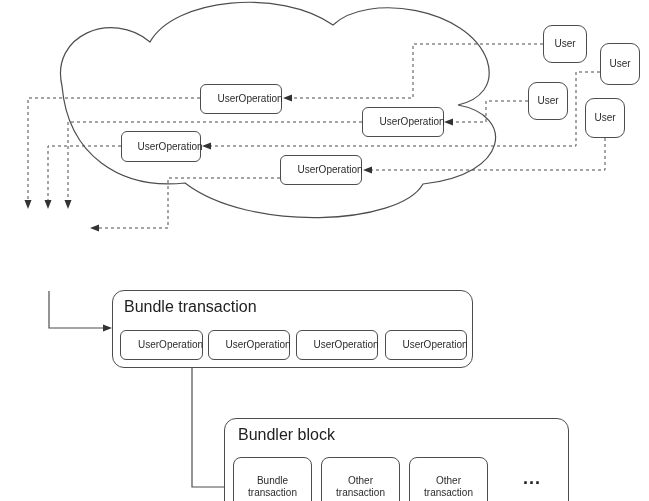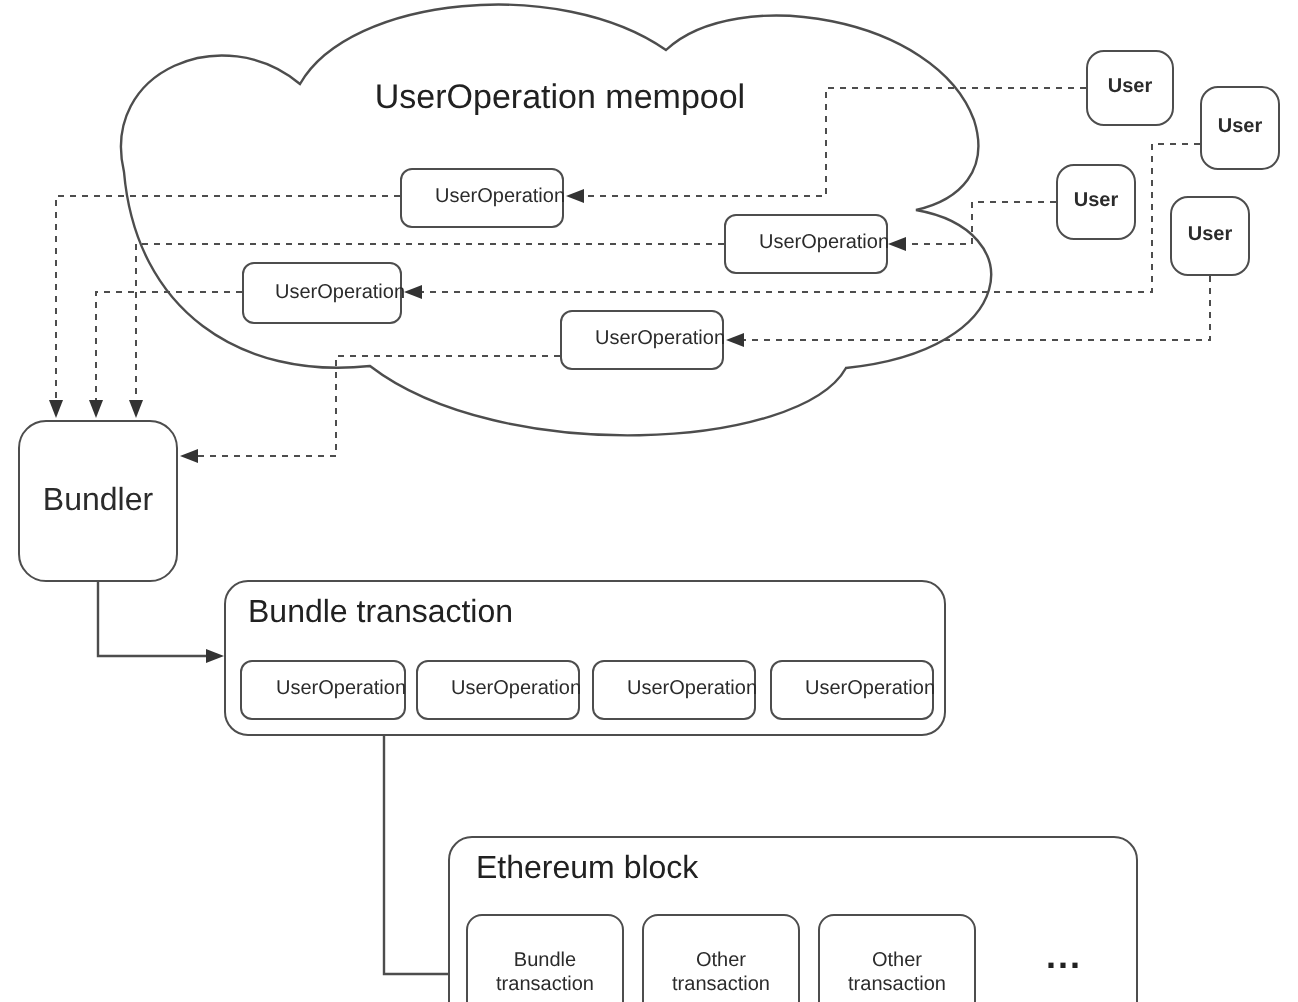--- a/index.html
+++ b/index.html
@@ -11,21 +11,21 @@
     background:#ffffff;
     border:1px solid #4d4d4d;
     display:flex;align-items:center;justify-content:center;
     text-align:center;
     color:#2b2b2b;
     font-size:10px;
     line-height:12px;
     box-sizing:border-box;
   }
   .op{border-radius:6px;padding-left:18px;}
-  .user{border-radius:9px;font-weight:bold;}
+  .user{border-radius:9px;}
   .bundler{border-radius:14px;font-size:16px;}
   .container-box{
     position:absolute;
     background:#ffffff;
     border:1px solid #4d4d4d;
     border-radius:12px;
     box-sizing:border-box;
   }
   .container-title{
     position:absolute;
@@ -91,41 +91,39 @@
       <polygon points="363,170 372,166.5 372,173.5"></polygon>
       <polygon points="28,209 24.5,200 31.5,200"></polygon>
       <polygon points="48,209 44.5,200 51.5,200"></polygon>
       <polygon points="68,209 64.5,200 71.5,200"></polygon>
       <polygon points="90,228 99,224.5 99,231.5"></polygon>
       <polygon points="112,328 103,324.5 103,331.5"></polygon>
       <polygon points="233,487 224,483.5 224,490.5"></polygon>
     </g>
   </svg>
 
-  <div class="cloud-title">UserOperation mempool</div>
 
   <div class="node op" style="left:200px;top:84px;width:82px;height:30px;">UserOperation</div>
   <div class="node op" style="left:362px;top:107px;width:82px;height:30px;">UserOperation</div>
   <div class="node op" style="left:121px;top:131px;width:80px;height:31px;">UserOperation</div>
   <div class="node op" style="left:280px;top:155px;width:82px;height:30px;">UserOperation</div>
 
   <div class="node user" style="left:543px;top:25px;width:44px;height:38px;">User</div>
   <div class="node user" style="left:600px;top:43px;width:40px;height:42px;">User</div>
   <div class="node user" style="left:528px;top:82px;width:40px;height:38px;">User</div>
   <div class="node user" style="left:585px;top:98px;width:40px;height:40px;">User</div>
 
-  <div class="node bundler" style="left:9px;top:210px;width:80px;height:81px;">Bundler</div>
 
   <div class="container-box" style="left:112px;top:290px;width:361px;height:78px;"></div>
   <div class="container-title" style="left:124px;top:298px;">Bundle transaction</div>
   <div class="node op" style="left:120px;top:330px;width:83px;height:30px;">UserOperation</div>
   <div class="node op" style="left:208px;top:330px;width:82px;height:30px;">UserOperation</div>
   <div class="node op" style="left:296px;top:330px;width:82px;height:30px;">UserOperation</div>
   <div class="node op" style="left:385px;top:330px;width:82px;height:30px;">UserOperation</div>
 
   <div class="container-box" style="left:224px;top:418px;width:345px;height:110px;"></div>
-  <div class="container-title" style="left:238px;top:426px;">Ethereum block</div>
+  <div class="container-title" style="left:238px;top:426px;">Bundler block</div>
   <div class="node op eth-inner" style="left:233px;top:457px;width:79px;height:60px;">Bundle transaction</div>
   <div class="node op eth-inner" style="left:321px;top:457px;width:79px;height:60px;">Other transaction</div>
   <div class="node op eth-inner" style="left:409px;top:457px;width:79px;height:60px;">Other transaction</div>
   <div class="ellipsis">...</div>
 
 </div>
 
 </body></html>

